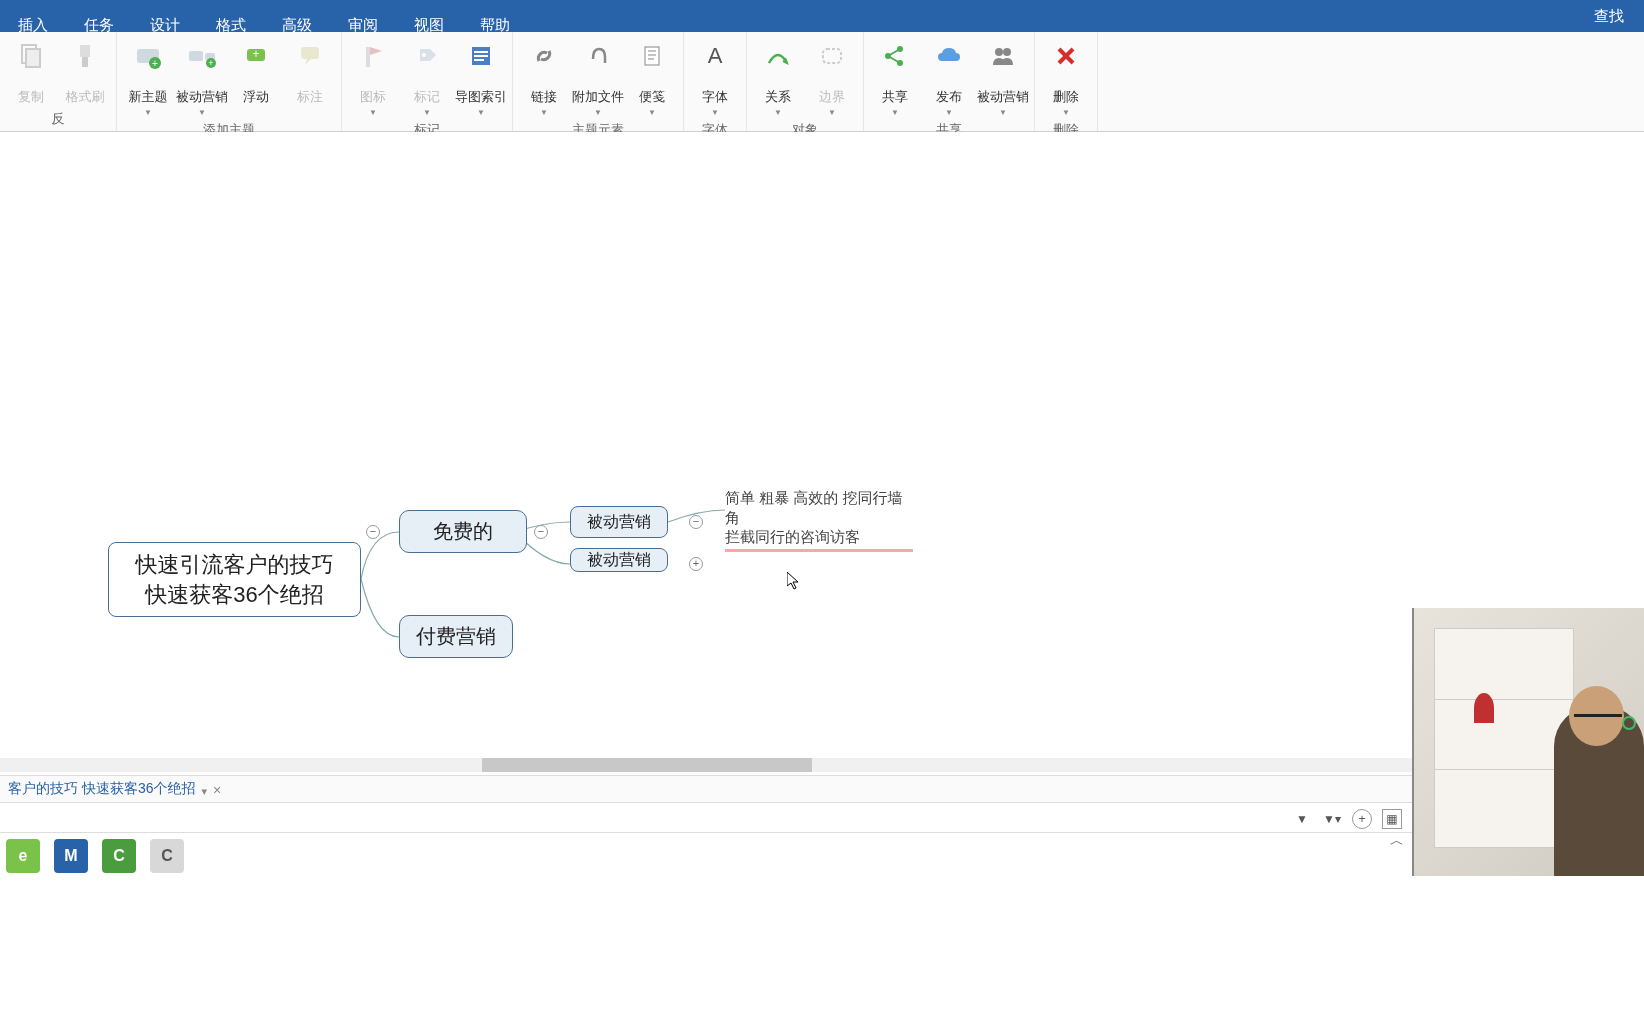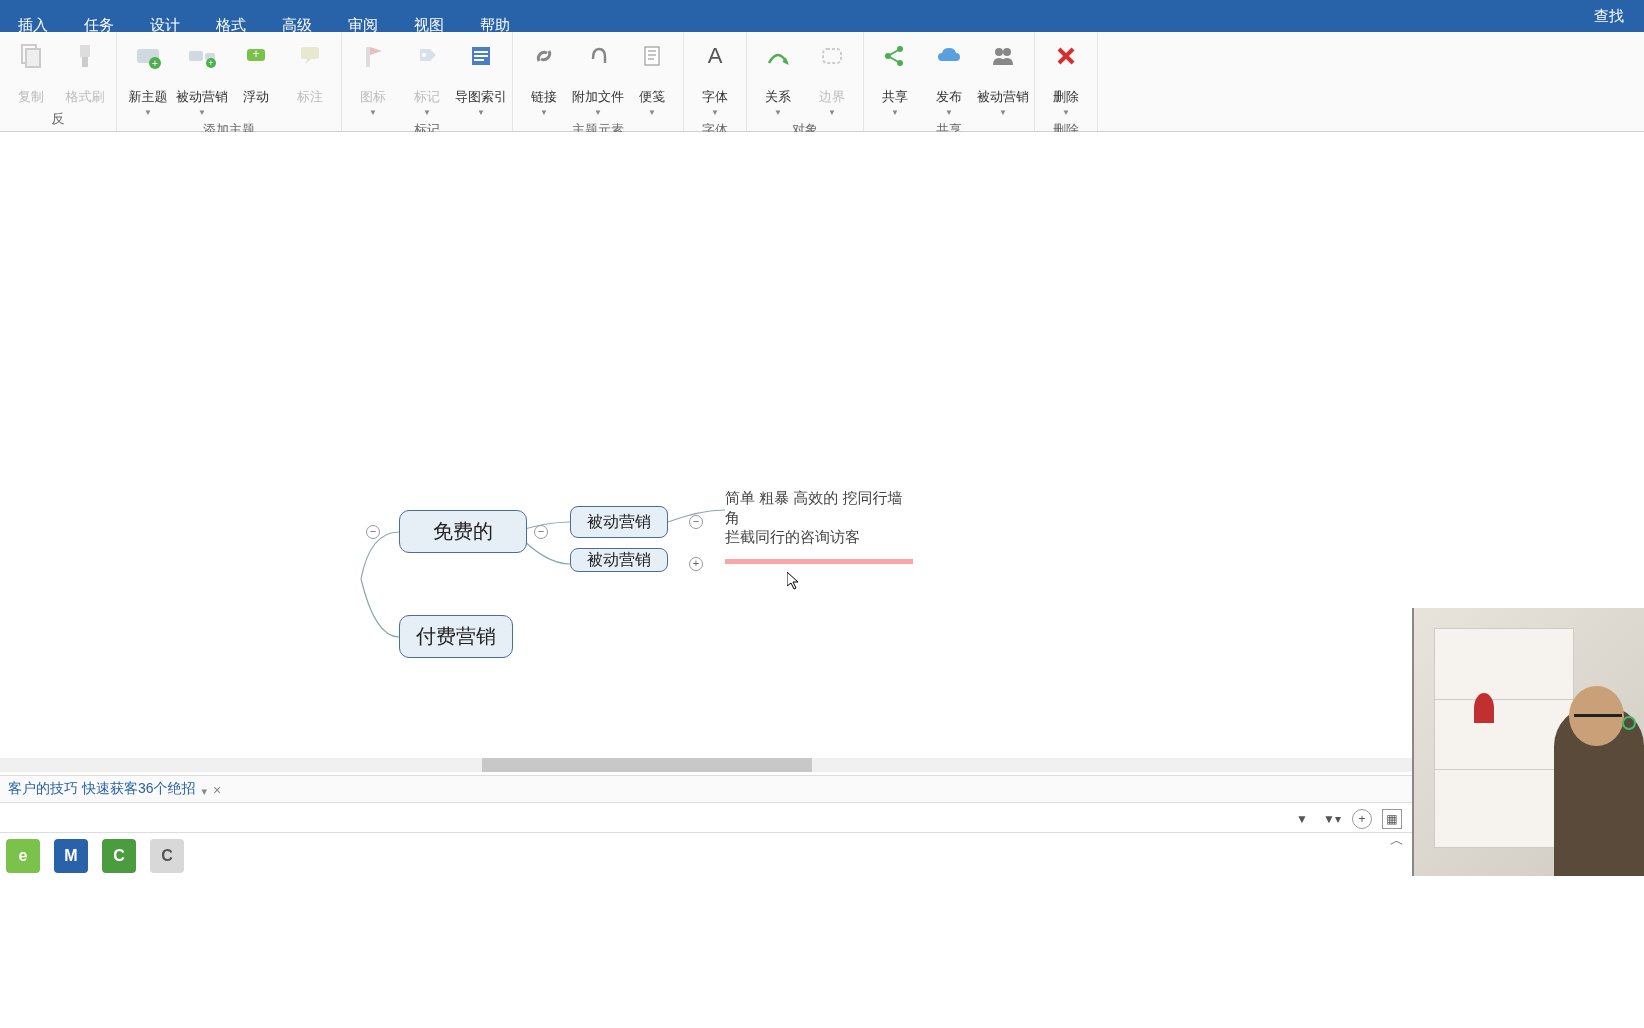--- a/index.html
+++ b/index.html
@@ -24,21 +24,21 @@
 
 
 .canvas { position: absolute; top: 132px; left: 0; right: 0; bottom: 0; background: #fff; }
 
 .mm-node { position: absolute; border: 1px solid #4a6f95; border-radius: 10px; background: #fff; display: flex; align-items: center; justify-content: center; text-align: center; color: #222; }
 .mm-root { left: 108px; top: 410px; width: 253px; height: 75px; font-size: 22px; line-height: 1.35; border-width: 1.5px; border-radius: 8px; }
 .mm-free { left: 399px; top: 378px; width: 128px; height: 43px; font-size: 20px; background: #e6eef6; border-radius: 10px; }
 .mm-active { left: 570px; top: 374px; width: 98px; height: 32px; font-size: 16px; background: #e6eef6; border-radius: 8px; }
 .mm-passive { left: 570px; top: 416px; width: 98px; height: 24px; font-size: 16px; background: #e6eef6; border-radius: 8px; }
 .mm-paid { left: 399px; top: 483px; width: 114px; height: 43px; font-size: 20px; background: #e6eef6; border-radius: 10px; }
-.mm-detail { position: absolute; left: 725px; top: 356px; width: 188px; font-size: 15px; line-height: 1.3; color: #444; border-bottom: 5px solid #fca5a5; padding-bottom: 12px; }
+.mm-detail { position: absolute; left: 725px; top: 356px; width: 188px; font-size: 15px; line-height: 1.3; color: #444; border-bottom: 3px solid #fca5a5; padding-bottom: 2px; }
 
 .toggle { position: absolute; width: 14px; height: 14px; border: 1px solid #999; border-radius: 50%; background: #fff; font-size: 11px; line-height: 11px; text-align: center; color: #666; cursor: pointer; }
 .tg1 { left: 534px; top: 393px; }
 .tg2 { left: 689px; top: 383px; }
 .tg3 { left: 689px; top: 425px; }
 .tg0a { left: 366px; top: 393px; }
 .tg0b { left: 370px; top: 499px; }
 
 svg.connectors { position: absolute; left: 0; top: 0; pointer-events: none; }
 
@@ -338,20 +338,24 @@
 
 <div class="canvas">
   <svg class="connectors" width="1400" height="650">
     <path d="M361 447 Q370 400 399 400" stroke="#8aa" stroke-width="1.2" fill="none"></path>
     <path d="M361 447 Q375 505 399 505" stroke="#8aa" stroke-width="1.2" fill="none"></path>
     <path d="M515 400 Q545 390 570 390" stroke="#8aa" stroke-width="1.2" fill="none"></path>
     <path d="M515 400 Q545 432 570 432" stroke="#8aa" stroke-width="1.2" fill="none"></path>
     <path d="M668 390 Q700 378 725 378" stroke="#8aa" stroke-width="1.2" fill="none"></path>
   </svg>
 
+  <div class="mm-node mm-root">
+      <span style="white-space:pre-line">快速引流客户的技巧
+快速获客36个绝招</span>
+    </div>
   <div class="mm-node mm-free">免费的</div>
   <div class="mm-node mm-paid">付费营销</div>
   <div class="mm-node mm-active">被动营销</div>
   <div class="mm-node mm-passive">被动营销</div>
   <div class="mm-detail"><span style="white-space:pre-line">简单 粗暴 高效的  挖同行墙角
 拦截同行的咨询访客</span></div>
 
   <div class="toggle tg0a">−</div>
   <div class="toggle tg0b" style="border:none;background:none"></div>
   <div class="toggle tg1">−</div>

